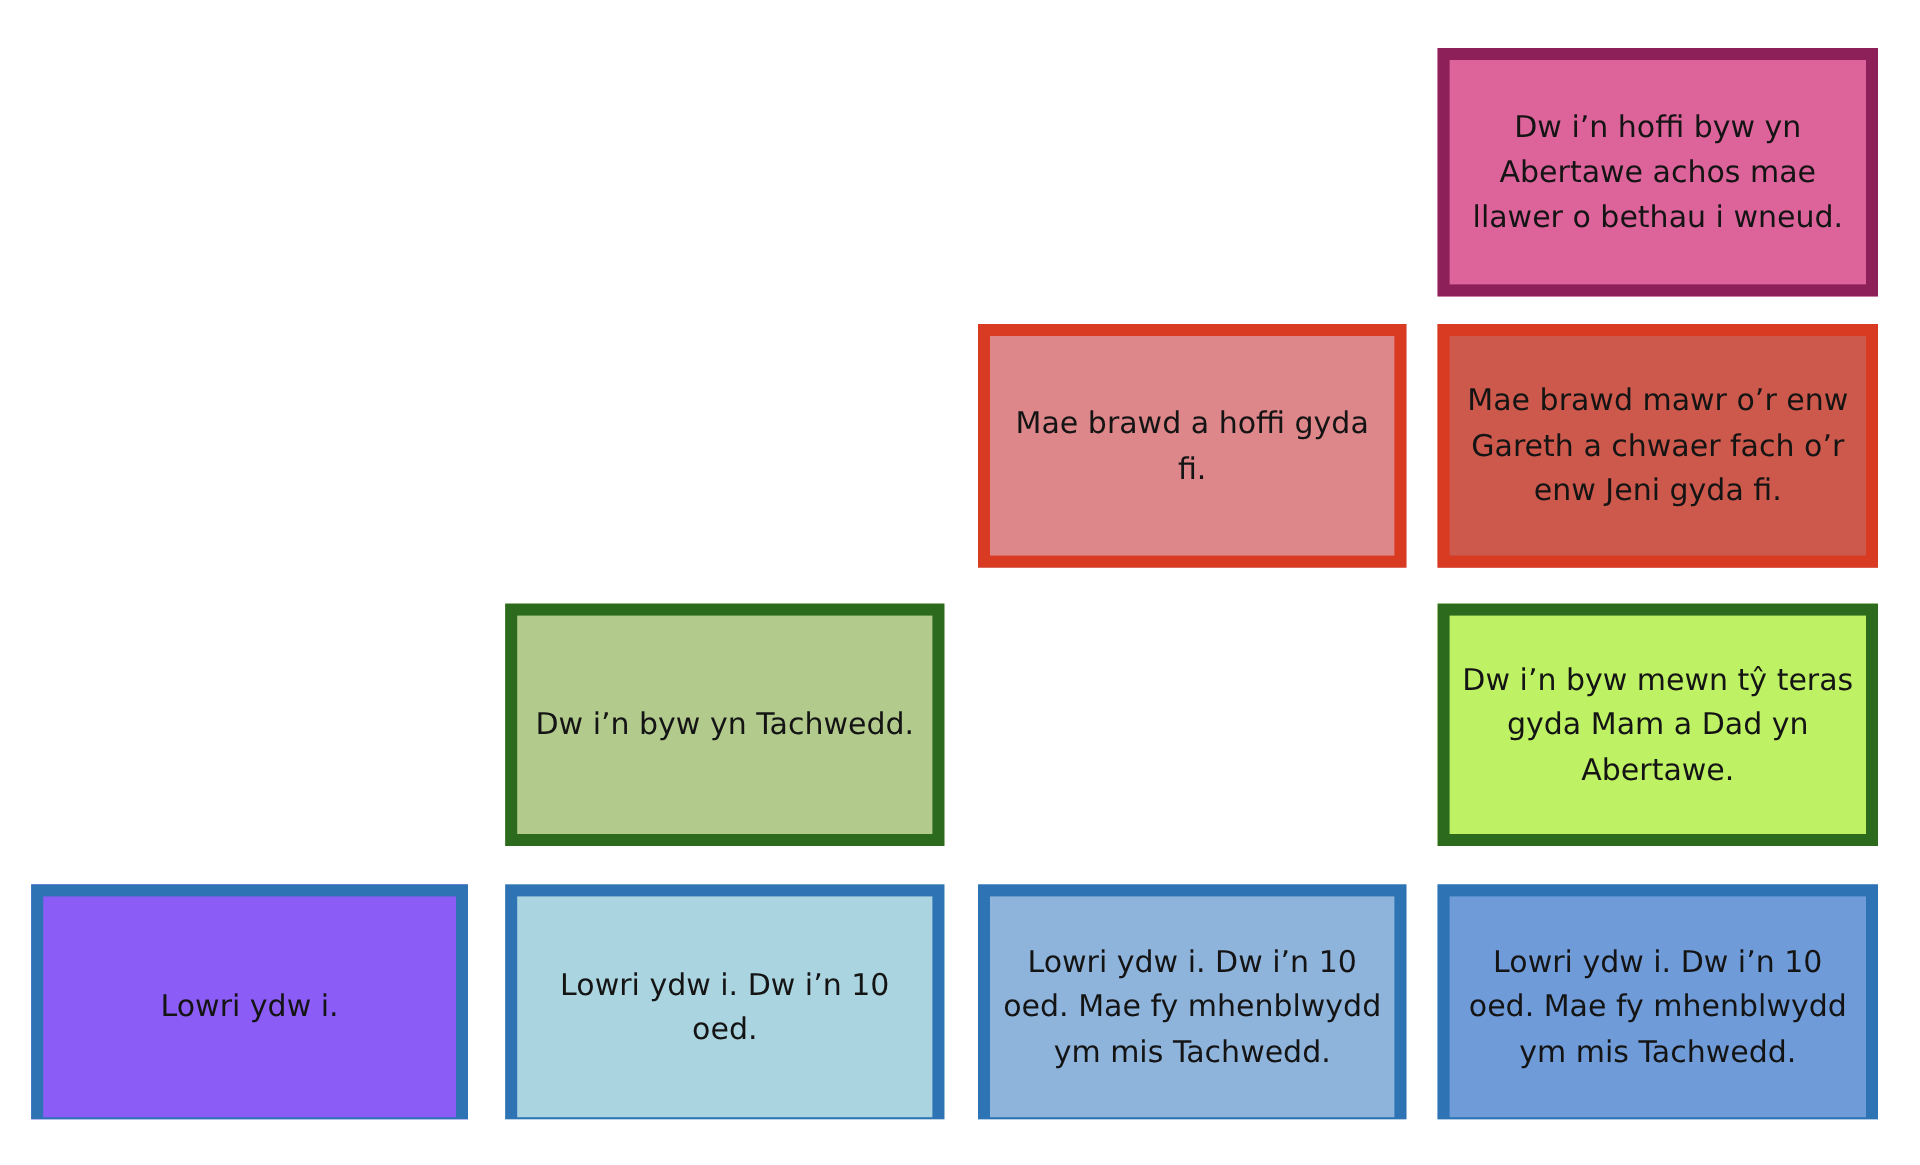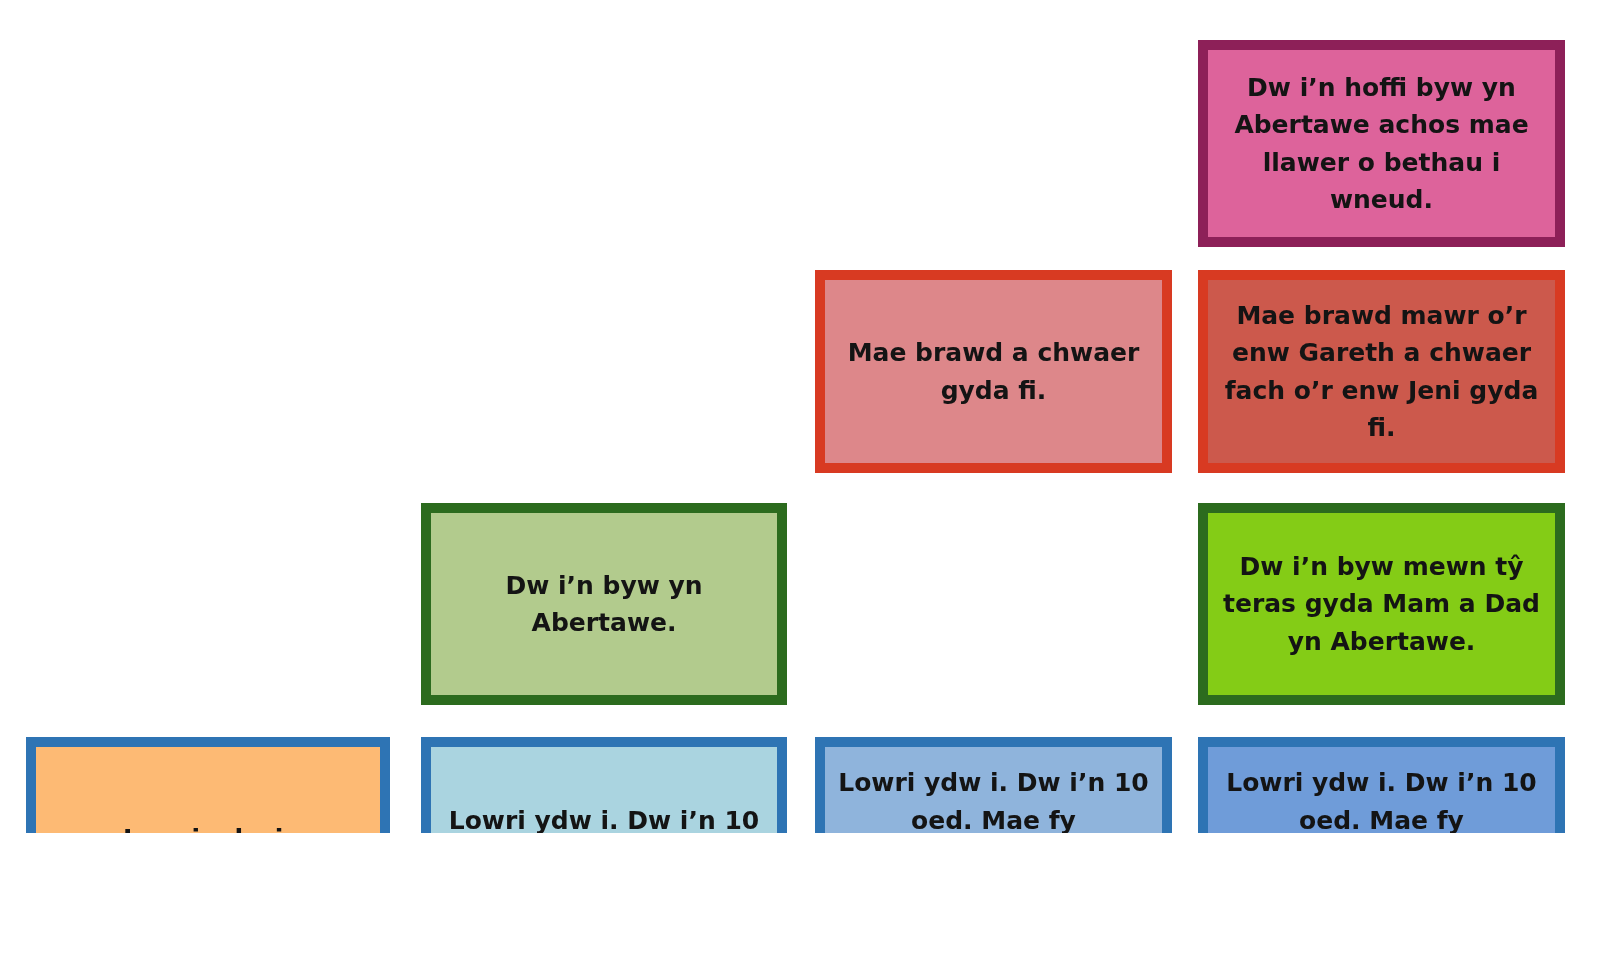--- a/index.html
+++ b/index.html
@@ -3,25 +3,24 @@
 <meta charset="utf-8">
 <style>
   html, body {
     margin: 0;
     padding: 0;
     background: #ffffff;
   }
   .canvas {
     position: relative;
     width: 1600px;
-    height: 833px;
+    height: 933px;
     background: #ffffff;
     font-family: "DejaVu Sans", "Liberation Sans", sans-serif;
     overflow: hidden;
-    font-weight: bold;
   }
   .card {
     position: absolute;
     box-sizing: border-box;
     border: 10px solid #000;
     display: flex;
     align-items: center;
     justify-content: center;
     text-align: center;
     padding: 0 10px;
@@ -48,37 +47,37 @@
 </head>
 <body>
 
 <div class="canvas" style="background: rgb(255, 255, 255);">
 
   <div class="card pos-r1c4" style="background: rgb(221, 99, 155); border-color: rgb(141, 32, 88);">
     <span class="txt">Dw i’n hoffi byw yn Abertawe achos mae llawer o bethau i wneud.</span>
   </div>
 
   <div class="card pos-r2c3" style="background: rgb(221, 135, 138); border-color: rgb(216, 58, 34);">
-    <span class="txt">Mae brawd a chwaer gyda fi.</span>
+    <span class="txt">Mae brawd a hoffi gyda fi.</span>
   </div>
 
   <div class="card pos-r2c4" style="background: rgb(204, 89, 76); border-color: rgb(216, 58, 34);">
     <span class="txt">Mae brawd mawr o’r enw Gareth a chwaer fach o’r enw Jeni gyda fi.</span>
   </div>
 
   <div class="card pos-r3c2" style="background: rgb(178, 203, 141); border-color: rgb(44, 107, 30);">
-    <span class="txt">Dw i’n byw yn Abertawe.</span>
+    <span class="txt">Dw i’n byw yn Tachwedd.</span>
   </div>
 
 
-  <div class="card pos-r3c4" style="background: #84cc16; border-color: rgb(44, 107, 30);">
+  <div class="card pos-r3c4" style="background: #bef264; border-color: rgb(44, 107, 30);">
     <span class="txt">Dw i’n byw mewn tŷ teras gyda Mam a Dad yn Abertawe.</span>
   </div>
 
-  <div class="card pos-r4c1" style="background: #fdba74; border-color: rgb(46, 116, 180);">
+  <div class="card pos-r4c1" style="background: #8b5cf6; border-color: rgb(46, 116, 180);">
     <span class="txt">Lowri ydw i.</span>
   </div>
 
   <div class="card pos-r4c2" style="background: rgb(170, 212, 224); border-color: rgb(46, 116, 180);">
     <span class="txt">Lowri ydw i. Dw i’n 10 oed.</span>
   </div>
 
   <div class="card pos-r4c3" style="background: rgb(143, 180, 220); border-color: rgb(46, 116, 180);">
     <span class="txt">Lowri ydw i. Dw i’n 10 oed. Mae fy mhenblwydd ym mis Tachwedd.</span>
   </div>

